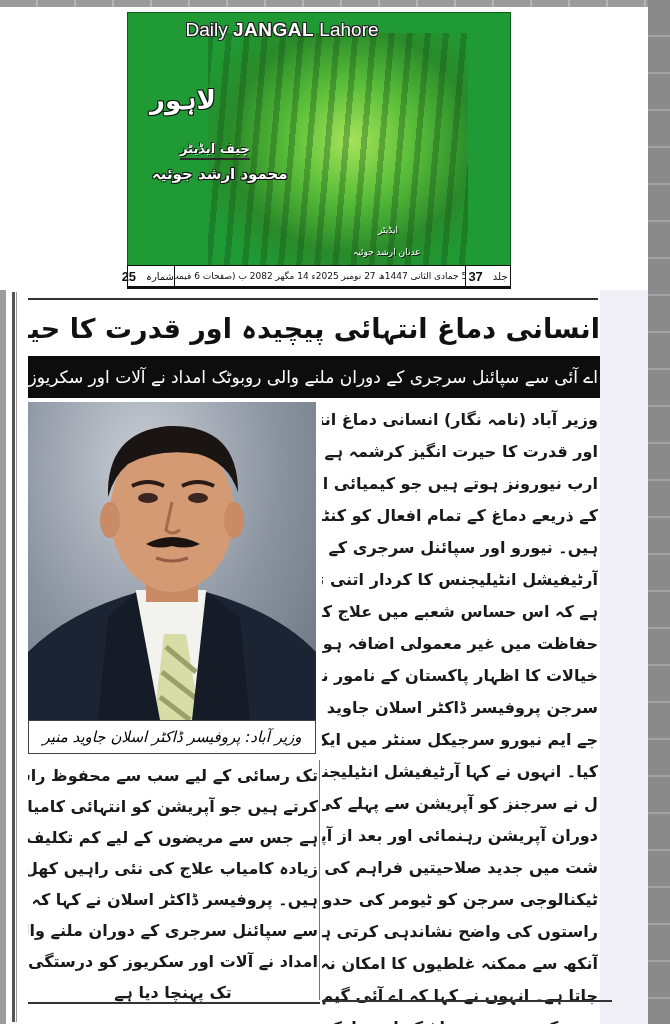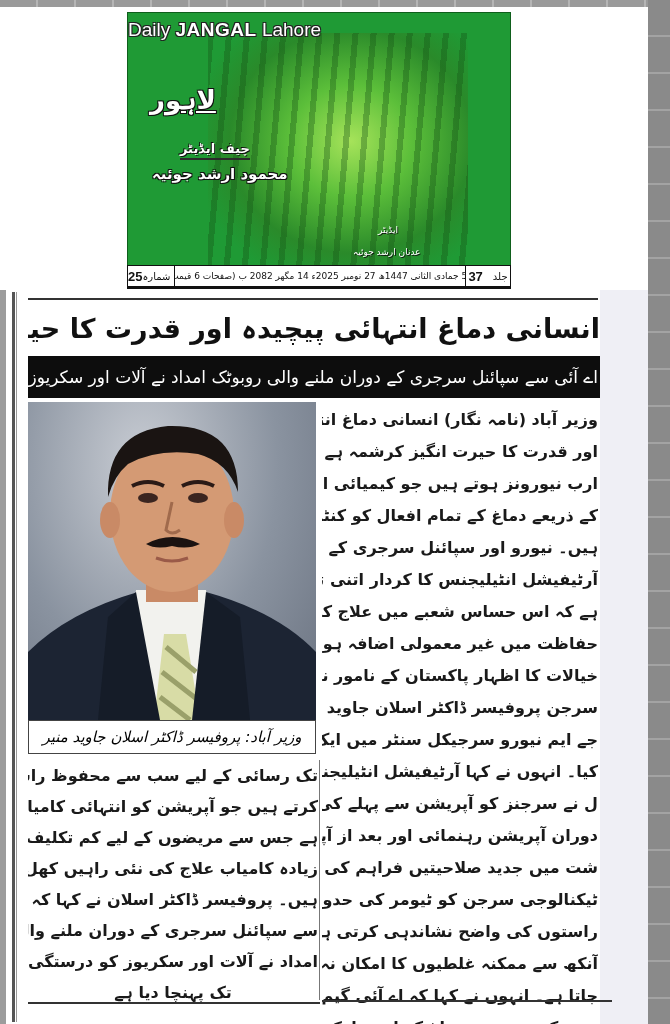--- a/index.html
+++ b/index.html
@@ -18,41 +18,41 @@
 
   
   .masthead { position: absolute; left: 123px; top: 8px; width: 390px; height: 282px; background: #fff; }
   .mast-green { position: absolute; left: 4px; top: 4px; width: 382px; height: 252px; background: #1f9a35;
     overflow: hidden; border: 1px solid #0f5e1c; }
   .forest { position: absolute; left: 80px; top: 20px; width: 260px; height: 240px;
     background: radial-gradient(ellipse at 55% 45%, #a6e35a 0%, #5cbf3a 30%, #2a8a2a 60%, rgba(31,154,53,0) 80%);
   }
   .forest::after { content: ""; position: absolute; inset: 0;
     background: repeating-linear-gradient(95deg, rgba(20,80,20,0.35) 0 6px, rgba(0,0,0,0) 6px 18px); }
-  .daily { position: absolute; left: 0; top: 6px; width: 308px; text-align: left; color: #fff;
+  .daily { position: absolute; left: 0; top: 6px; width: 308px; text-align: center; color: #fff;
     font-family: "Liberation Sans", sans-serif; font-size: 19px; text-shadow: 1px 1px 0 #222, -1px -1px 0 #222, 1px -1px 0 #222, -1px 1px 0 #222; }
   .daily b { font-weight: 900; letter-spacing: 0.5px; }
   .urdu-big { position: absolute; left: 16px; top: 30px; width: 350px; height: 210px; text-align: center;
     color: #fff; font-family: "DejaVu Sans", sans-serif; font-size: 170px; line-height: 210px;
     text-shadow: 2px 2px 0 #111, -2px -2px 0 #111, 2px -2px 0 #111, -2px 2px 0 #111; direction: rtl; }
   .rozname { position: absolute; right: 14px; top: 58px; color: #fff; font-size: 26px; font-weight: bold; direction: rtl;
     text-shadow: 1px 1px 0 #111, -1px -1px 0 #111, 1px -1px 0 #111, -1px 1px 0 #111; }
   .lahore { position: absolute; left: 22px; top: 72px; color: #fff; font-size: 26px; font-weight: bold; direction: rtl;
-    text-shadow: 1px 1px 0 #111, -1px -1px 0 #111, 1px -1px 0 #111, -1px 1px 0 #111; text-decoration: underline; }
+    text-shadow: 1px 1px 0 #111, -1px -1px 0 #111, 1px -1px 0 #111, -1px 1px 0 #111; }
   .chief { position: absolute; left: 52px; top: 128px; color: #fff; font-size: 13px; font-weight: bold; direction: rtl;
     text-shadow: 1px 1px 0 #111, -1px -1px 0 #111; border-bottom: 2px solid #2b2b2b; padding-bottom: 2px; }
   .chief-name { position: absolute; left: 24px; top: 152px; color: #fff; font-size: 15px; font-weight: bold; direction: rtl;
     text-shadow: 1px 1px 0 #111, -1px -1px 0 #111, 1px -1px 0 #111, -1px 1px 0 #111; }
   .editor { position: absolute; left: 250px; top: 212px; color: #fff; font-size: 9px; direction: rtl;
     text-shadow: 1px 1px 0 #111; }
   .editor-name { position: absolute; left: 225px; top: 234px; color: #fff; font-size: 9px; direction: rtl;
     text-shadow: 1px 1px 0 #111; }
   .dateline { position: absolute; left: 4px; top: 257px; width: 382px; height: 20px; border: 1px solid #111;
     display: flex; direction: ltr; background: #fff; font-size: 10px; color: #111; }
-  .dl-issue { width: 46px; border-right: 1px solid #111; display: flex; align-items: center; justify-content: flex-start; gap: 0; }
+  .dl-issue { width: 46px; border-right: 1px solid #111; display: flex; align-items: center; justify-content: flex-end; gap: 10px; }
   .dl-date { flex: 1; display: flex; align-items: center; justify-content: center; direction: rtl; font-size: 9px; white-space: nowrap; overflow: hidden; }
   .dl-vol { width: 44px; border-left: 1px solid #111; display: flex; align-items: center; justify-content: center; gap: 10px; }
   .dl-num { font-weight: bold; font-size: 13px; font-family: "Liberation Sans", sans-serif; }
   .mast-rule { position: absolute; left: 4px; top: 278px; width: 384px; height: 3px; background: #111; }
 
   
   .col-rule-left { position: absolute; left: 12px; top: 292px; width: 3px; height: 730px; background: #555; }
   .col-rule-left2 { position: absolute; left: 16px; top: 292px; width: 1px; height: 730px; background: #999; }
   .article-top-rule { position: absolute; left: 28px; top: 298px; width: 570px; height: 2px; background: #333; }
   .headline { position: absolute; left: 28px; top: 308px; width: 572px; direction: rtl; text-align: justify;

